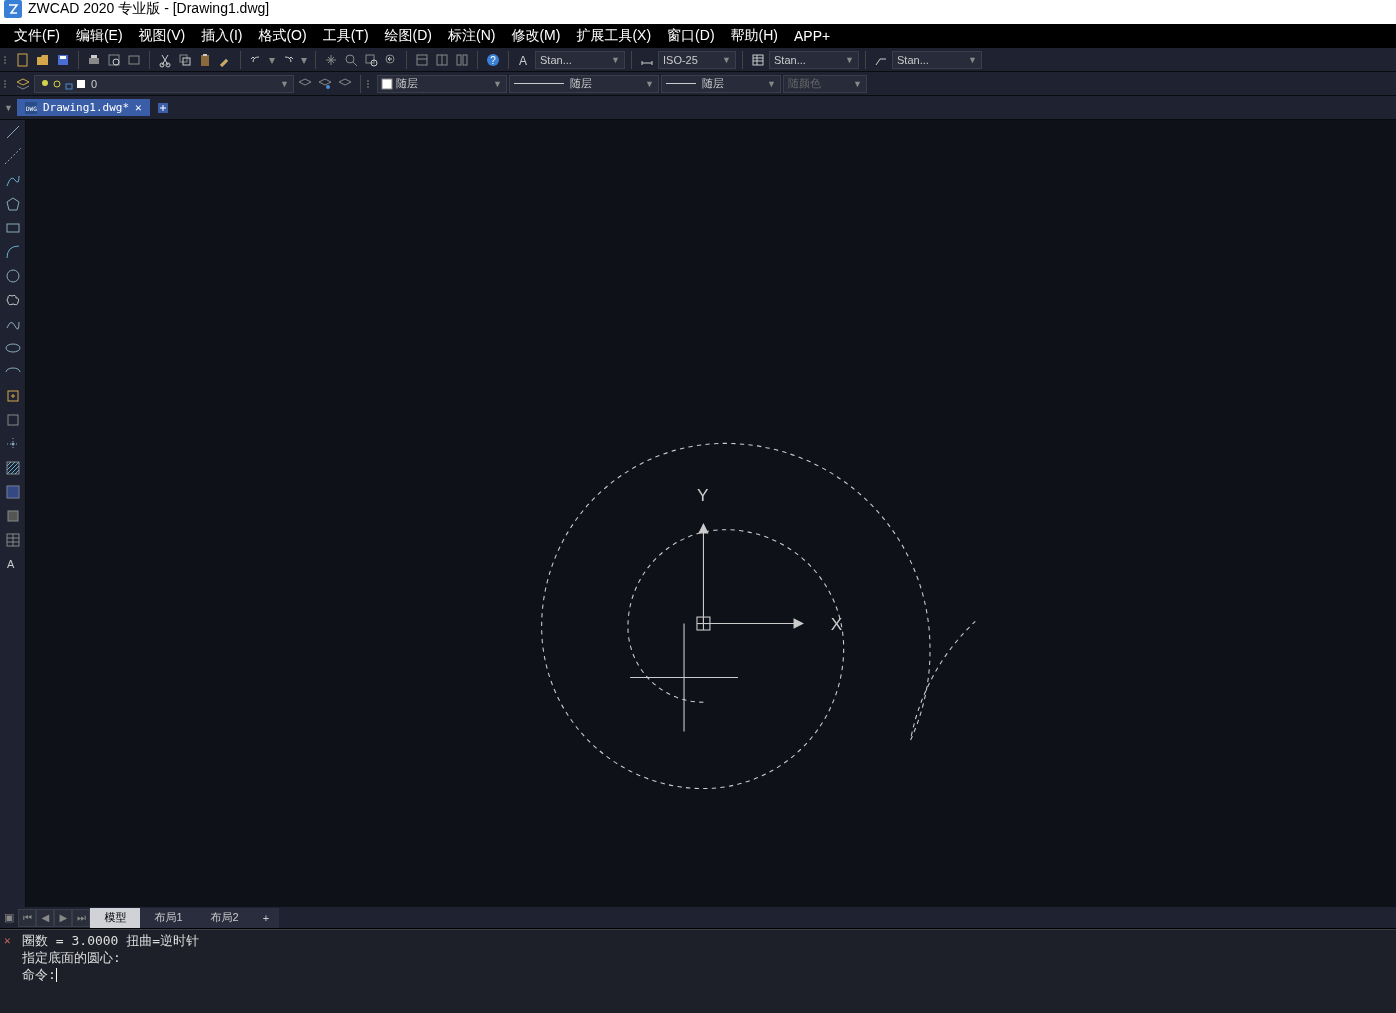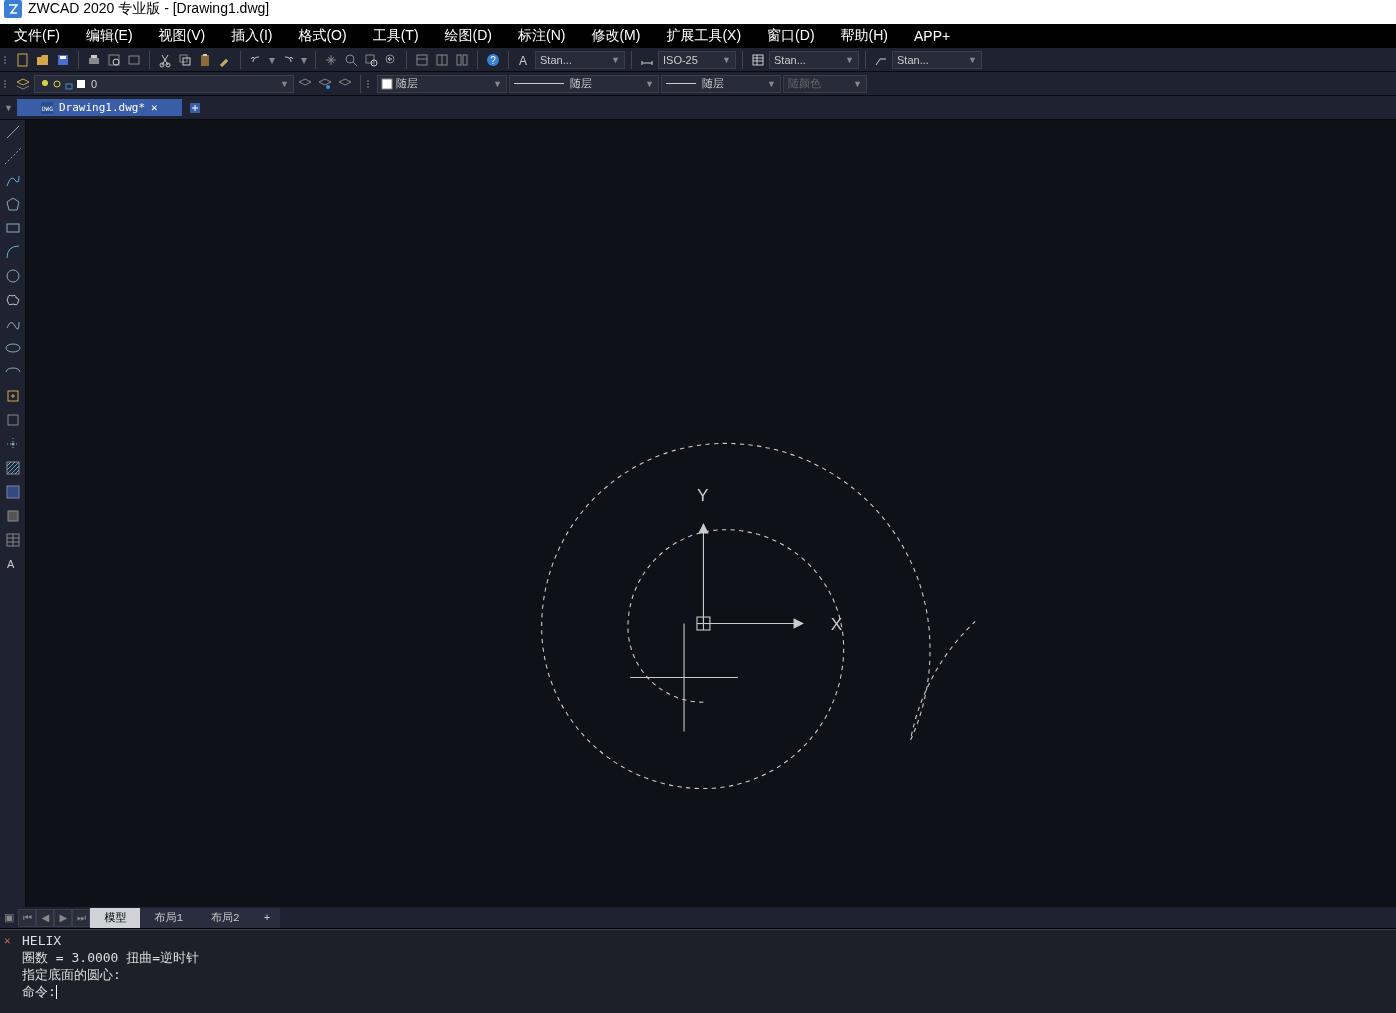--- a/index.html
+++ b/index.html
@@ -1,36 +1,36 @@
 <!DOCTYPE html>
 <html><head>
 <meta charset="utf-8">
 <style>
 * { margin:0; padding:0; box-sizing:border-box; }
 body { font-family:"Microsoft YaHei",Arial,sans-serif; font-size:12px; background:#1a1d26; color:#ccc; width:1396px; height:1013px; overflow:hidden; position:relative; }
 .title-bar { height:24px; background:#fff; color:#000; display:flex; align-items:flex-start; padding:0 4px; font-size:14px; }
 .title-bar .icon { width:18px; height:18px; background:#3a7fd6; margin-right:6px; display:flex; align-items:center; justify-content:center; border-radius:2px;}
-.menu-bar { height:24px; background:#000; display:flex; align-items:center; padding:0 6px; gap:10px; font-size:14px; color:#fff; }
+.menu-bar { height:24px; background:#000; display:flex; align-items:center; padding:0 6px; gap:0; font-size:14px; color:#fff; }
 .menu-bar span { padding:2px 8px; cursor:pointer; }
 .toolbar-row { height:24px; background:#1f2230; border-bottom:1px solid #0a0b10; display:flex; align-items:center; padding:0 4px; gap:2px; }
 .sep { width:1px; height:18px; background:#444; margin:0 4px; }
 .tbtn { width:18px; height:18px; display:flex; align-items:center; justify-content:center; cursor:pointer; color:#aab; }
 .combo { height:18px; background:#282b3a; border:1px solid #3a3d4a; display:flex; align-items:center; padding:0 4px; font-size:11px; color:#ccc; cursor:pointer; white-space:nowrap; }
 .combo .drop { margin-left:auto; font-size:9px; color:#888; padding-left:6px;}
 .combo.dis { color:#666; }
 .main { display:flex; height:calc(1013px - 24px - 24px - 24px - 24px - 22px - 90px - 18px); }
 .vtb { width:26px; background:#1f2230; border-right:1px solid #0a0b10; display:flex; flex-direction:column; align-items:center; padding-top:2px; gap:4px;}
 .vtb .tbtn{ width:20px; height:20px;}
 .canvas-wrap { flex:1; background:#0f1118; position:relative; }
 .tab-strip { height:22px; background:#1f2230; display:flex; align-items:center; padding:0 4px; gap:0; font-size:11px; border-bottom:1px solid #000;}
 .tab-nav { width:18px; height:18px; background:#2a2d3a; display:flex; align-items:center; justify-content:center; cursor:pointer; color:#888; font-size:10px; border:1px solid #3a3d4a;}
-.tab { padding:2px 14px; background:#2a2d3e; color:#ccc; cursor:pointer; height:20px; display:flex; align-items:center; font-family:Liberation Mono, monospace;}
+.tab { padding:2px 14px; background:#2a2d3e; color:#ccc; cursor:pointer; height:20px; display:flex; align-items:center; font-family:Liberation Sans, sans-serif;}
 .tab.active { background:#d0d2d8; color:#000; }
 .doc-tabs { height:24px; background:#1f2230; display:flex; align-items:center; padding:0 4px; gap:4px; font-size:11px; border-bottom:1px solid #0a0b10;}
-.doc-tab { background:#3a5da8; color:#fff; padding:2px 24px; display:flex; align-items:center; gap:6px; font-family:SimSun,monospace;}
+.doc-tab { background:#3a5da8; color:#fff; padding:2px 8px; display:flex; align-items:center; gap:6px; font-family:SimSun,monospace;}
 .doc-tab .close { cursor:pointer; font-size:11px;}
 .cmd-panel { height:90px; background:#1d2028; border-top:1px solid #3a3d4a; padding:2px 6px; font-family:SimSun,Consolas,monospace; font-size:13px; color:#ddd; line-height:17px; position:relative;}
 .cmd-panel .close-x { position:absolute; left:4px; top:2px; color:#c66; cursor:pointer; font-size:11px;}
 .cmd-panel .lines { margin-left:16px;}
 .cmd-input-line { display:flex; align-items:center; margin-left:16px;}
 .cmd-input-line input { background:transparent; border:none; outline:none; color:#ddd; font-family:inherit; font-size:13px; flex:1;}
 .cmd-cursor { display:inline-block; width:1px; height:14px; background:#fff; animation:blink 1s infinite;}
 @keyframes blink { 50%{opacity:0;} }
 svg { overflow:visible;}
 .line-sample { display:inline-block; height:1px; border-top:1px solid #ccc; vertical-align:middle;}
@@ -479,21 +479,20 @@
   <div class="tab-nav">⏭</div>
   <div class="tab active">模型</div>
   <div class="tab">布局1</div>
   <div class="tab">布局2</div>
   <div class="tab" style="padding:2px 10px">+</div>
 </div>
 
 <div class="cmd-panel">
   <span class="close-x">✕</span>
   <div class="lines">
-    <div>HELIX</div>
     <div>圈数 = 3.0000    扭曲=逆时针</div>
     <div>指定底面的圆心:</div>
   </div>
   <div class="cmd-input-line">
     <span>命令: </span>
     <span class="cmd-cursor"></span>
     <input type="text" style="">
   </div>
 </div>
 

